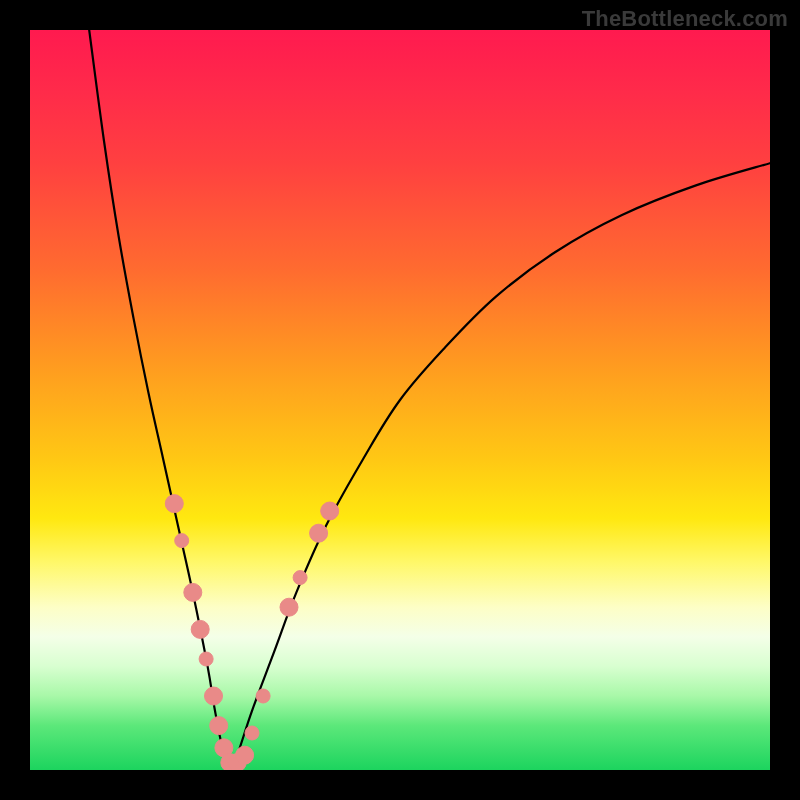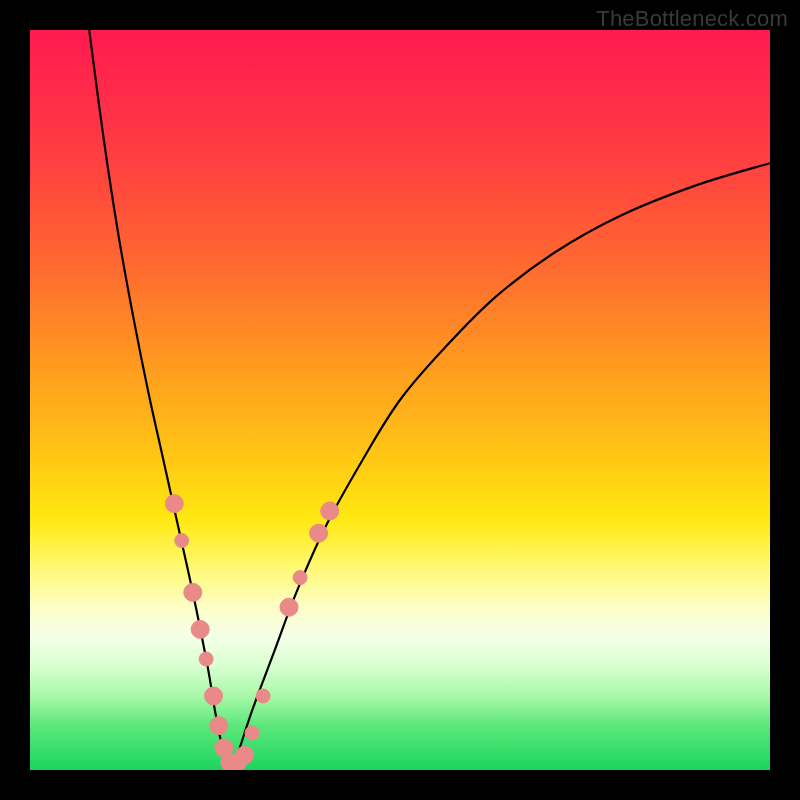--- a/index.html
+++ b/index.html
@@ -42,21 +42,21 @@
       #5ce87a 94%,
       #1cd45e 100%
     );
   }
   .watermark {
     position: absolute;
     top: 6px;
     right: 12px;
     color: #3a3a3a;
     font-size: 22px;
-    font-weight: 400;
+    font-weight: 700;
     letter-spacing: 0.2px;
     z-index: 50;
   }
   svg.curve {
     position: absolute;
     left: 0;
     top: 0;
     width: 740px;
     height: 740px;
     z-index: 10;

